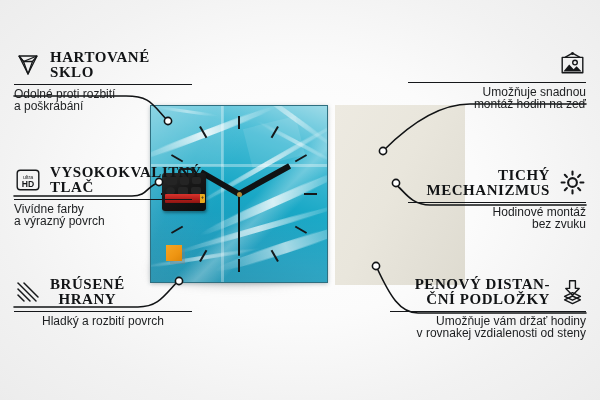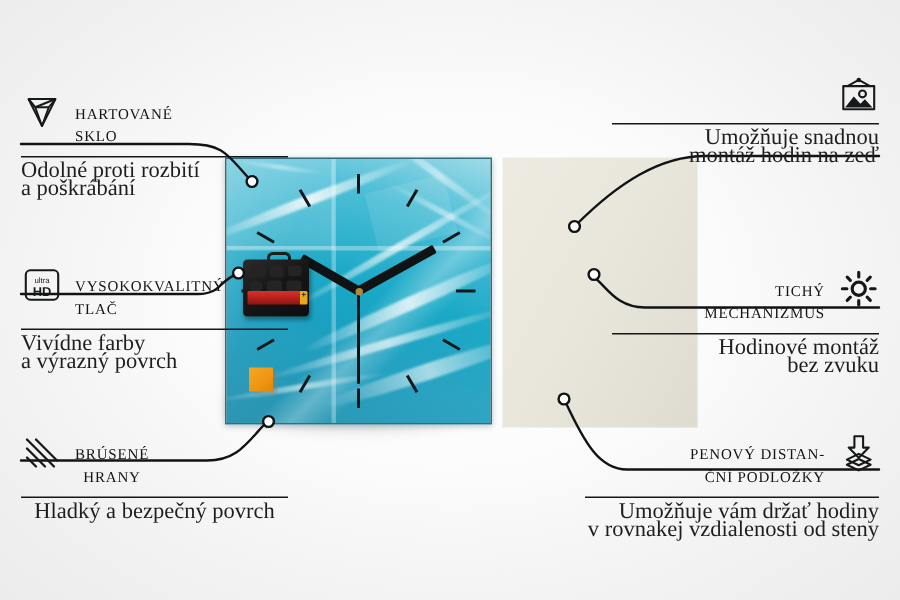--- a/index.html
+++ b/index.html
@@ -218,37 +218,36 @@
     height: 27px;
     color: #16181a;
     display: flex;
     align-items: center;
     justify-content: center;
   }
   .feat-icon svg { display: block; }
 
   .feat-title {
     font-family: "Liberation Serif", serif;
-    font-weight: 400;
-    font-size: 10px;
+    font-weight: 700;
+    font-size: 15px;
     line-height: 14.5px;
     letter-spacing: 0.55px;
     color: #121416;
     text-transform: uppercase;
     white-space: pre-line;
-    margin-top: 20px;
   }
   .feat-rule {
     height: 1px;
     background: #15171a;
     margin: 5px 0 4px 0;
   }
   .feat-desc {
-    font-family: Liberation Serif, serif;
-    font-size: 15px;
+    font-family: Liberation Sans, sans-serif;
+    font-size: 12px;
     line-height: 11.6px;
     color: #1c1e20;
     white-space: pre-line;
   }
 </style>
 </head>
 <body>
 
 <div id="stage">
 
@@ -389,21 +388,21 @@
             <line x1="3" y1="9" x2="15" y2="21"></line>
             <line x1="3" y1="15" x2="9" y2="21"></line>
             <line x1="9" y1="3" x2="23" y2="17"></line>
           </g>
         </svg>
       </span>
       <span class="feat-title">BRÚSENÉ
 HRANY</span>
     </div>
     <div class="feat-rule"></div>
-    <div class="feat-desc">Hladký a bezpečný povrch</div>
+    <div class="feat-desc">Hladký a rozbití povrch</div>
   </div>
 
   <div class="feature right" style="top:50px;">
     <div class="feat-head">
       <span class="feat-icon">
         <svg width="27" height="26" viewBox="0 0 27 26">
           <g fill="none" stroke="currentColor" stroke-width="1.4" stroke-linejoin="round">
             <path d="M13.5,2.2 L6,6.4 M13.5,2.2 L21,6.4"></path>
             <circle cx="13.5" cy="2.4" r="1.5" fill="currentColor" stroke="none"></circle>
             <rect x="3.2" y="6.4" width="20.6" height="15.4"></rect>

